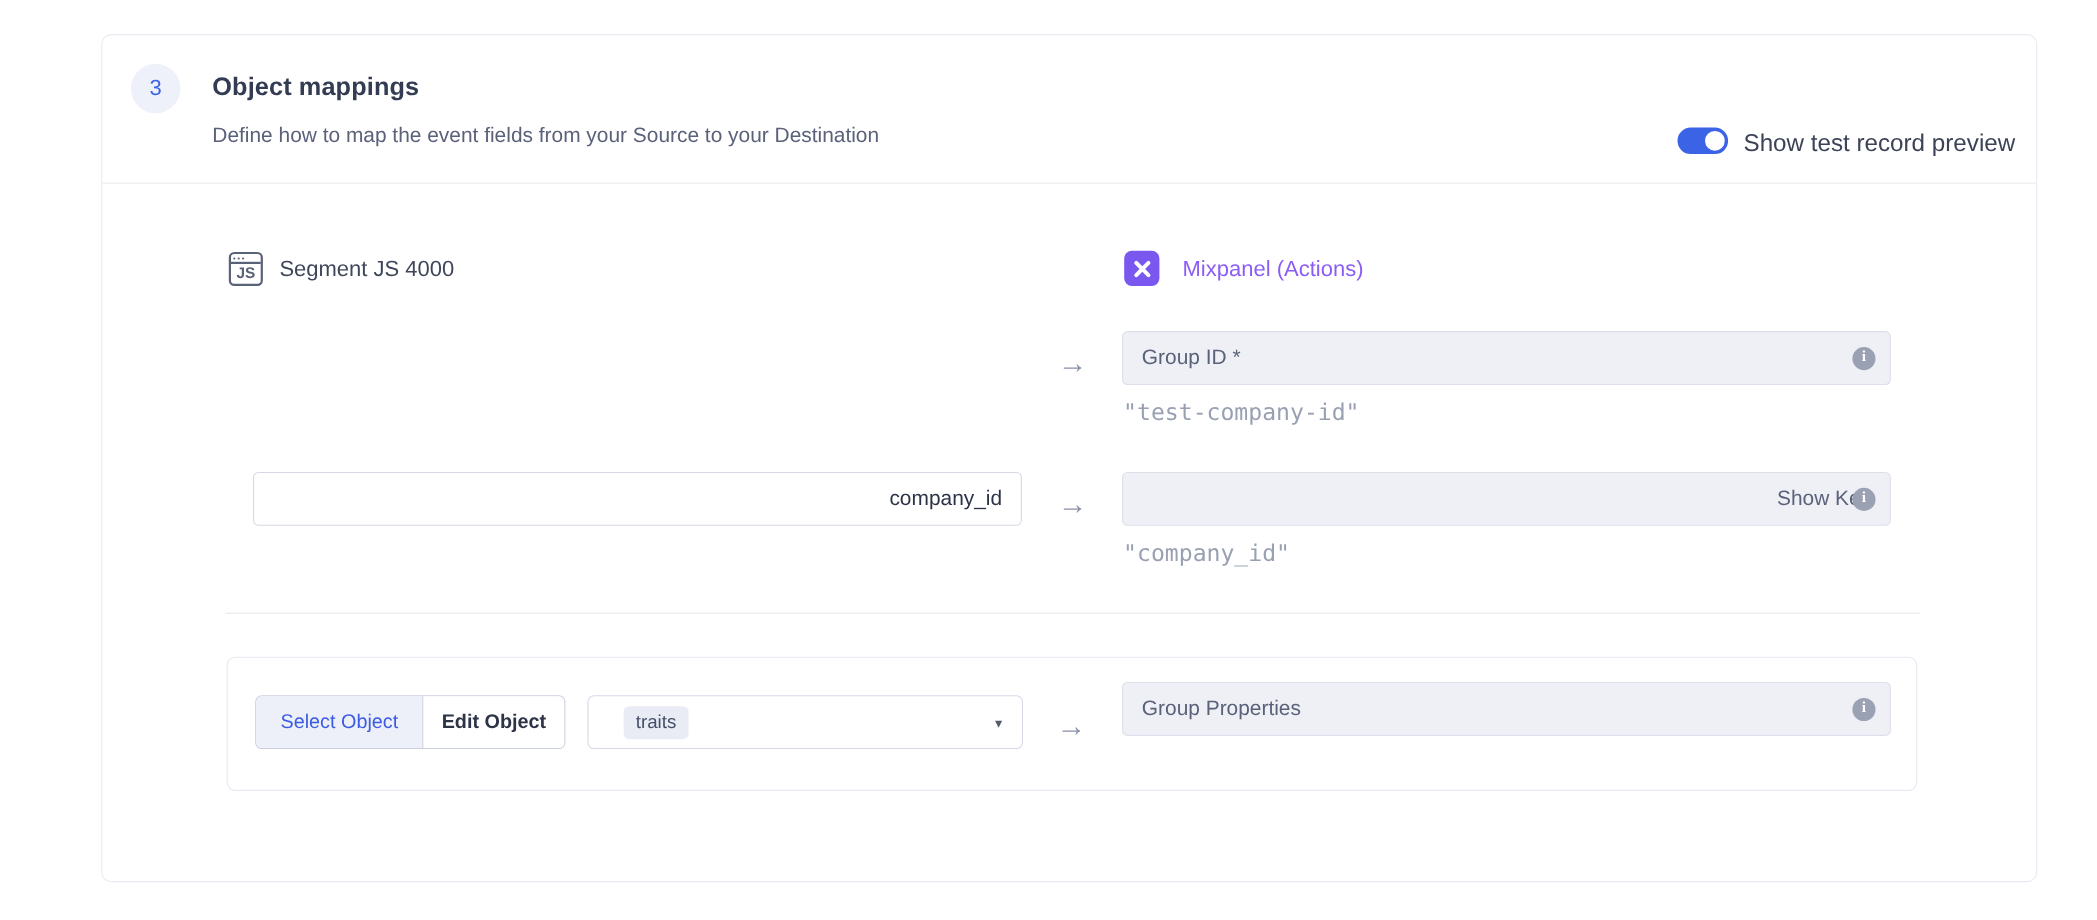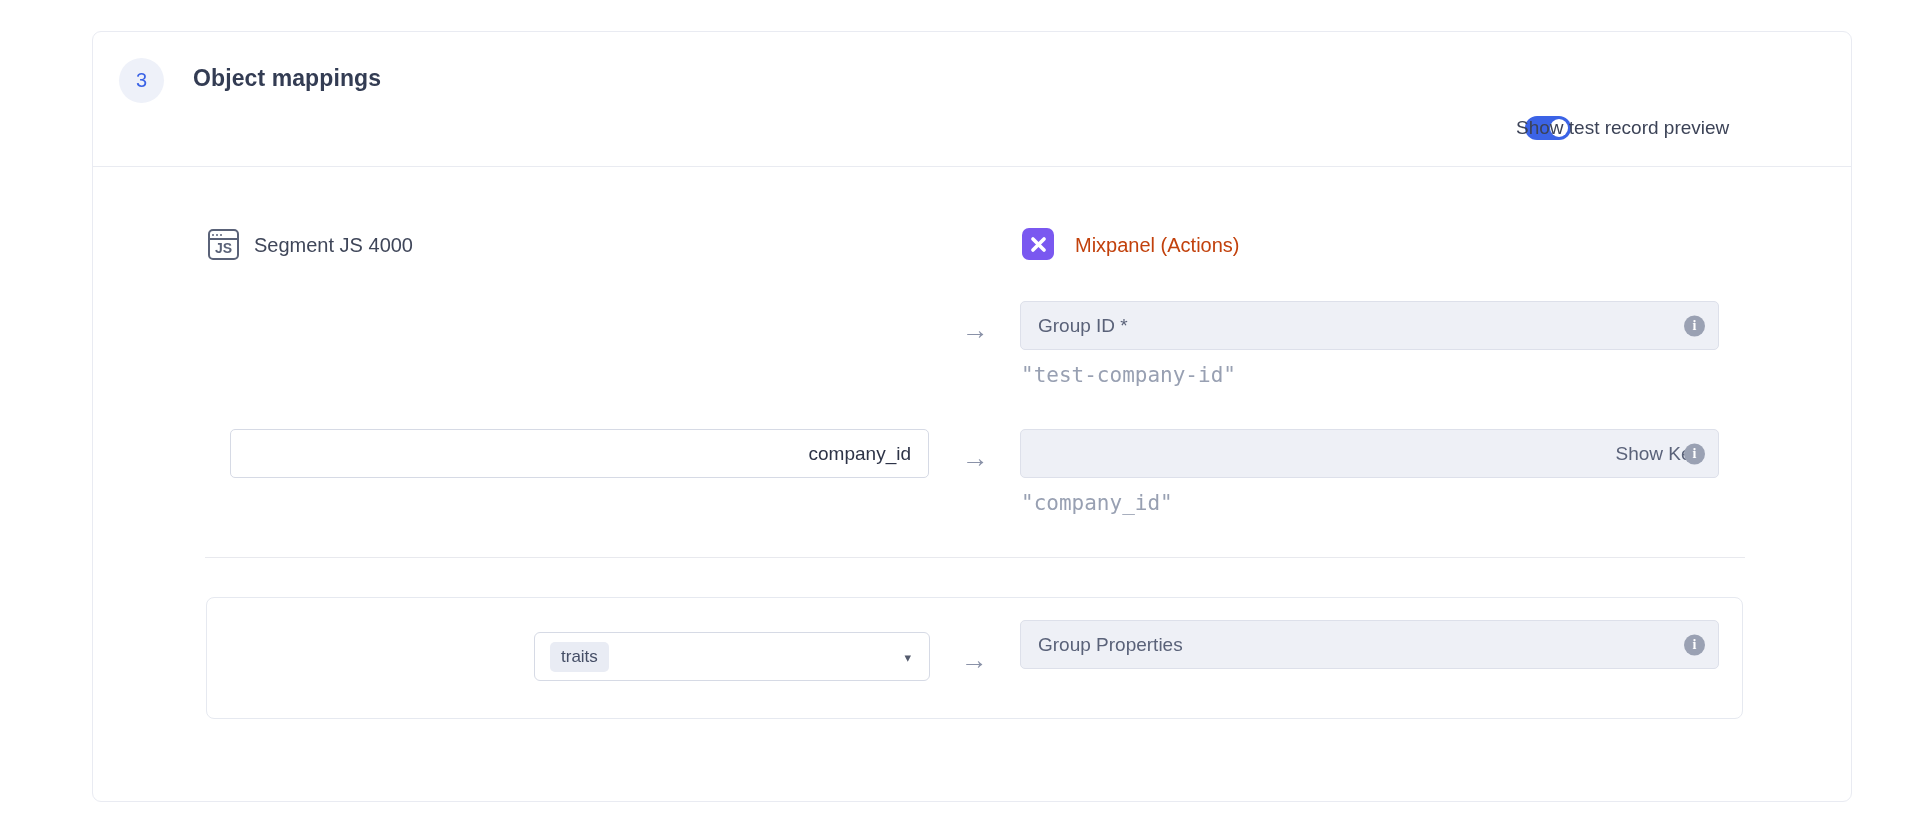--- a/index.html
+++ b/index.html
@@ -15,39 +15,39 @@
                  font-size:20px; font-weight:500; display:flex;
                  align-items:center; justify-content:center; }
   .title { position:absolute; left:100px; top:33px; font-size:23px; font-weight:700;
            color:#333c53; letter-spacing:.1px; }
   .subtitle { position:absolute; left:100px; top:81px; font-size:19px; color:#5a6179; }
 
   .toggle { position:absolute; left:1432px; top:84px; width:46px; height:24px;
             border-radius:13px; background:#3b63e6; cursor:pointer; }
   .toggle-knob { position:absolute; right:3px; top:3px; width:18px; height:18px;
                  border-radius:50%; background:#fff; }
-  .toggle-label { position:absolute; left:1423px; top:85px; font-size:19px; color:#3c4357; }
+  .toggle-label { position:absolute; left:1492px; top:85px; font-size:22px; color:#3c4357; }
 
   .header-line { position:absolute; left:0; top:134px; width:100%; height:1px;
                  background:#e9ebf1; }
 
   
   .js-icon { position:absolute; left:115px; top:197px; width:31px; height:31px;
              border:2px solid #5a6278; border-radius:5px; background:#fff; }
   .js-icon-bar { height:9px; border-bottom:2px solid #5a6278; display:flex;
                  align-items:center; gap:2px; padding-left:2px; }
   .js-icon-bar i { width:2px; height:2px; border-radius:50%; background:#5a6278; }
   .js-icon-label { font-size:14px; font-weight:700; color:#5a6278;
                    text-align:center; line-height:17px; }
   .src-label { position:absolute; left:161px; top:202px; font-size:20px; color:#3f4659; }
 
   .mp-icon { position:absolute; left:929px; top:196px; width:32px; height:32px;
              border-radius:7px; background:#7a58f0; display:flex;
              align-items:center; justify-content:center; }
-  .dst-label { position:absolute; left:982px; top:202px; font-size:20px; color:#c2410c; }
+  .dst-label { position:absolute; left:982px; top:202px; font-size:20px; color:#8b5cf6; }
 
   
   .src-input { position:absolute; width:699px; height:49px; background:#fff;
                border:1px solid #d6dae5; border-radius:5px; display:flex;
                align-items:center; padding:0 17px; cursor:text; }
   .chip { background:#e9ecf4; color:#454e66; font-size:17px; border-radius:5px;
           padding:5px 11px; }
   .src-text { font-size:19px; color:#2d3347; }
 
   .map-arrow { position:absolute; width:50px; text-align:center; font-size:27px;
@@ -81,33 +81,34 @@
                border:1px solid #c9cfdc; border-radius:6px; overflow:hidden;
                background:#fff; }
   .seg-btn { height:100%; display:flex; align-items:center; justify-content:center;
              font-size:18px; font-weight:500; cursor:pointer; }
   .seg-btn.active { width:152px; background:#edf0f9; color:#3b5be4;
                     border-right:1px solid #c9cfdc; }
   .seg-btn.plain { width:128px; background:#fff; color:#2e3447; font-weight:600; }
 
   .obj-dropdown { position:absolute; left:327px; top:34px; width:396px; height:49px;
                   border:1px solid #d6dae5; border-radius:6px; background:#fff;
-                  display:flex; align-items:center; padding:0 15px; cursor:pointer; }
+                  display:flex; align-items:center; padding:0 32px; cursor:pointer; }
   .dd-caret { position:absolute; right:18px; top:50%; transform:translateY(-50%);
               font-size:13px; color:#545b6d; }
   .obj-arrow { left:742px; top:47px; }
   .obj-field { left:813px; top:22px; }
 </style>
 </head>
 <body>
 
 <div class="card">
 
   <div class="step-circle">3</div>
   <div class="title">Object mappings</div>
+  <div class="subtitle">Define how to map the event fields from your Source to your Destination</div>
 
   <div class="toggle">
     <div class="toggle-knob"></div>
   </div>
   <div class="toggle-label">Show test record preview</div>
 
   <div class="header-line"></div>
 
   <div class="js-icon">
     <div class="js-icon-bar">
@@ -140,20 +141,24 @@
   <div class="map-arrow arrow-col arrow-r2">→</div>
   <div class="dst-field right-col row2">
     <span class="dst-field-label">Show Key</span>
     <span class="info-icon">i</span>
   </div>
   <div class="mono-preview mono-r2">"company_id"</div>
 
   <div class="mid-divider"></div>
 
   <div class="obj-box">
+    <div class="seg-group">
+      <div class="seg-btn active">Select Object</div>
+      <div class="seg-btn plain">Edit Object</div>
+    </div>
 
     <div class="obj-dropdown">
       <span class="chip">traits</span>
       <span class="dd-caret">▾</span>
     </div>
 
     <div class="map-arrow obj-arrow">→</div>
 
     <div class="dst-field obj-field">
       <span class="dst-field-label">Group Properties</span>

